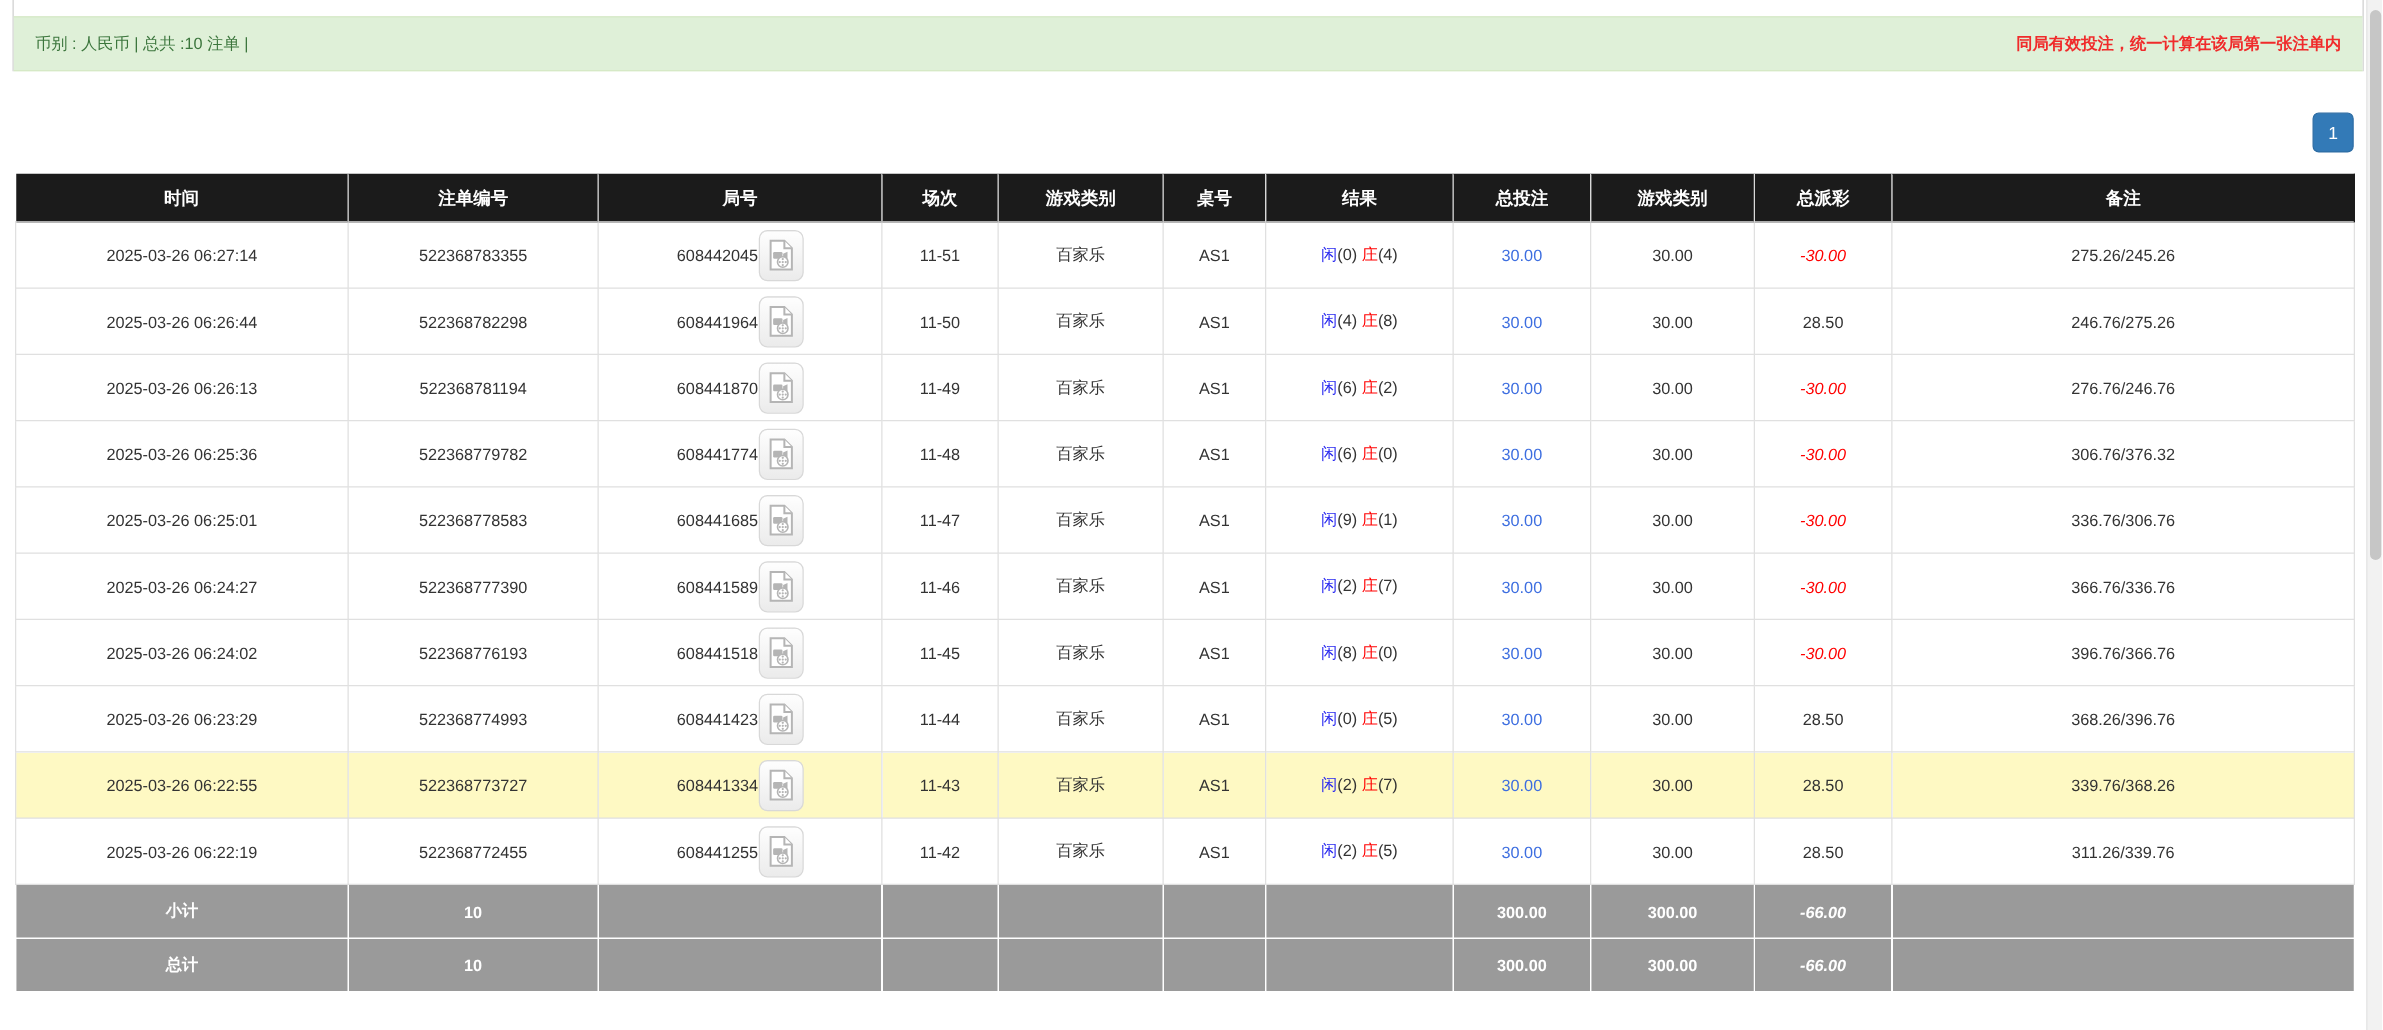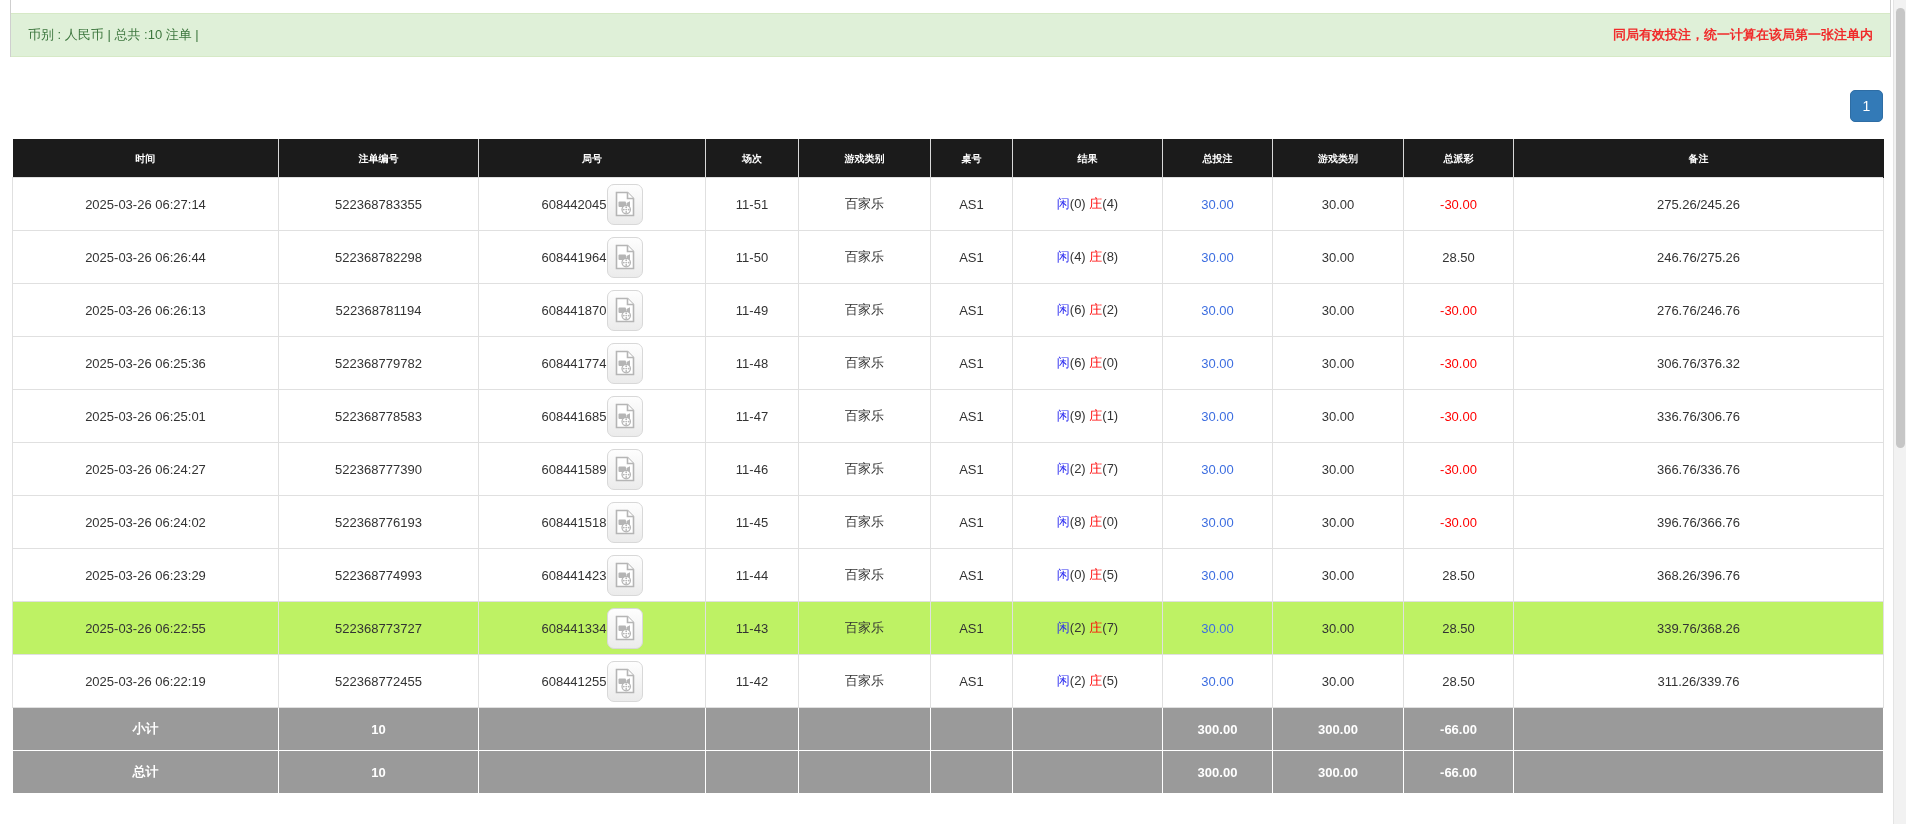--- a/index.html
+++ b/index.html
@@ -15,28 +15,28 @@
 
   
   .pager{display:flex;justify-content:flex-end;padding-right:23px;}
   .pager.top{margin-top:33px;margin-bottom:17px;}
   .pager.bottom{margin-top:34px;}
   .page-btn{width:33px;height:32px;background:#337ab7;border:1px solid #2e6da4;border-radius:5px;
             color:#fff;font-size:14px;font-family:inherit;display:flex;align-items:center;justify-content:center;cursor:pointer;}
 
   
   table.grid{border-collapse:collapse;table-layout:fixed;width:1871px;margin-left:12px;}
-  .grid th{background:#1b1b1b;color:#fff;font-weight:bold;font-size:10px;height:37px;
+  .grid th{background:#1b1b1b;color:#fff;font-weight:bold;font-size:14px;height:37px;
            border-right:1px solid #d9d9d9;border-top:1px solid #1b1b1b;padding:0;text-align:center;}
   .grid th:last-child{border-right:1px solid #1b1b1b;}
   .grid td{border:1px solid #e0e0e0;height:53px;text-align:center;padding:0 4px;box-sizing:border-box;
            overflow:hidden;white-space:nowrap;}
-  tr.hl td{background:#bef264;}
+  tr.hl td{background:#fef9c3;}
   .grid tr.sum td{background:#9a9a9a;border:1px solid #fff;height:43px;color:#fff;font-weight:bold;}
-  .neg{color:#ff0000;}
+  .neg{color:#ff0000;font-style:italic;}
   .res-p{color:#2929f0;}
   .res-b{color:#ff0000;}
   .bet-link{color:#3d6ee0;text-decoration:none;cursor:pointer;}
 
   .round-cell{display:flex;align-items:center;justify-content:center;gap:0;}
   .vid-btn{width:36px;height:41px;border:1px solid #d8d8d8;border-radius:7px;cursor:pointer;padding:0;
            background:linear-gradient(#fefefe,#ebebeb);display:flex;align-items:center;justify-content:center;}
 
   
   .scrollbar{position:absolute;top:0;right:0;width:13px;height:824px;background:#f2f2f2;border-left:1px solid #e4e4e4;box-sizing:border-box;}

